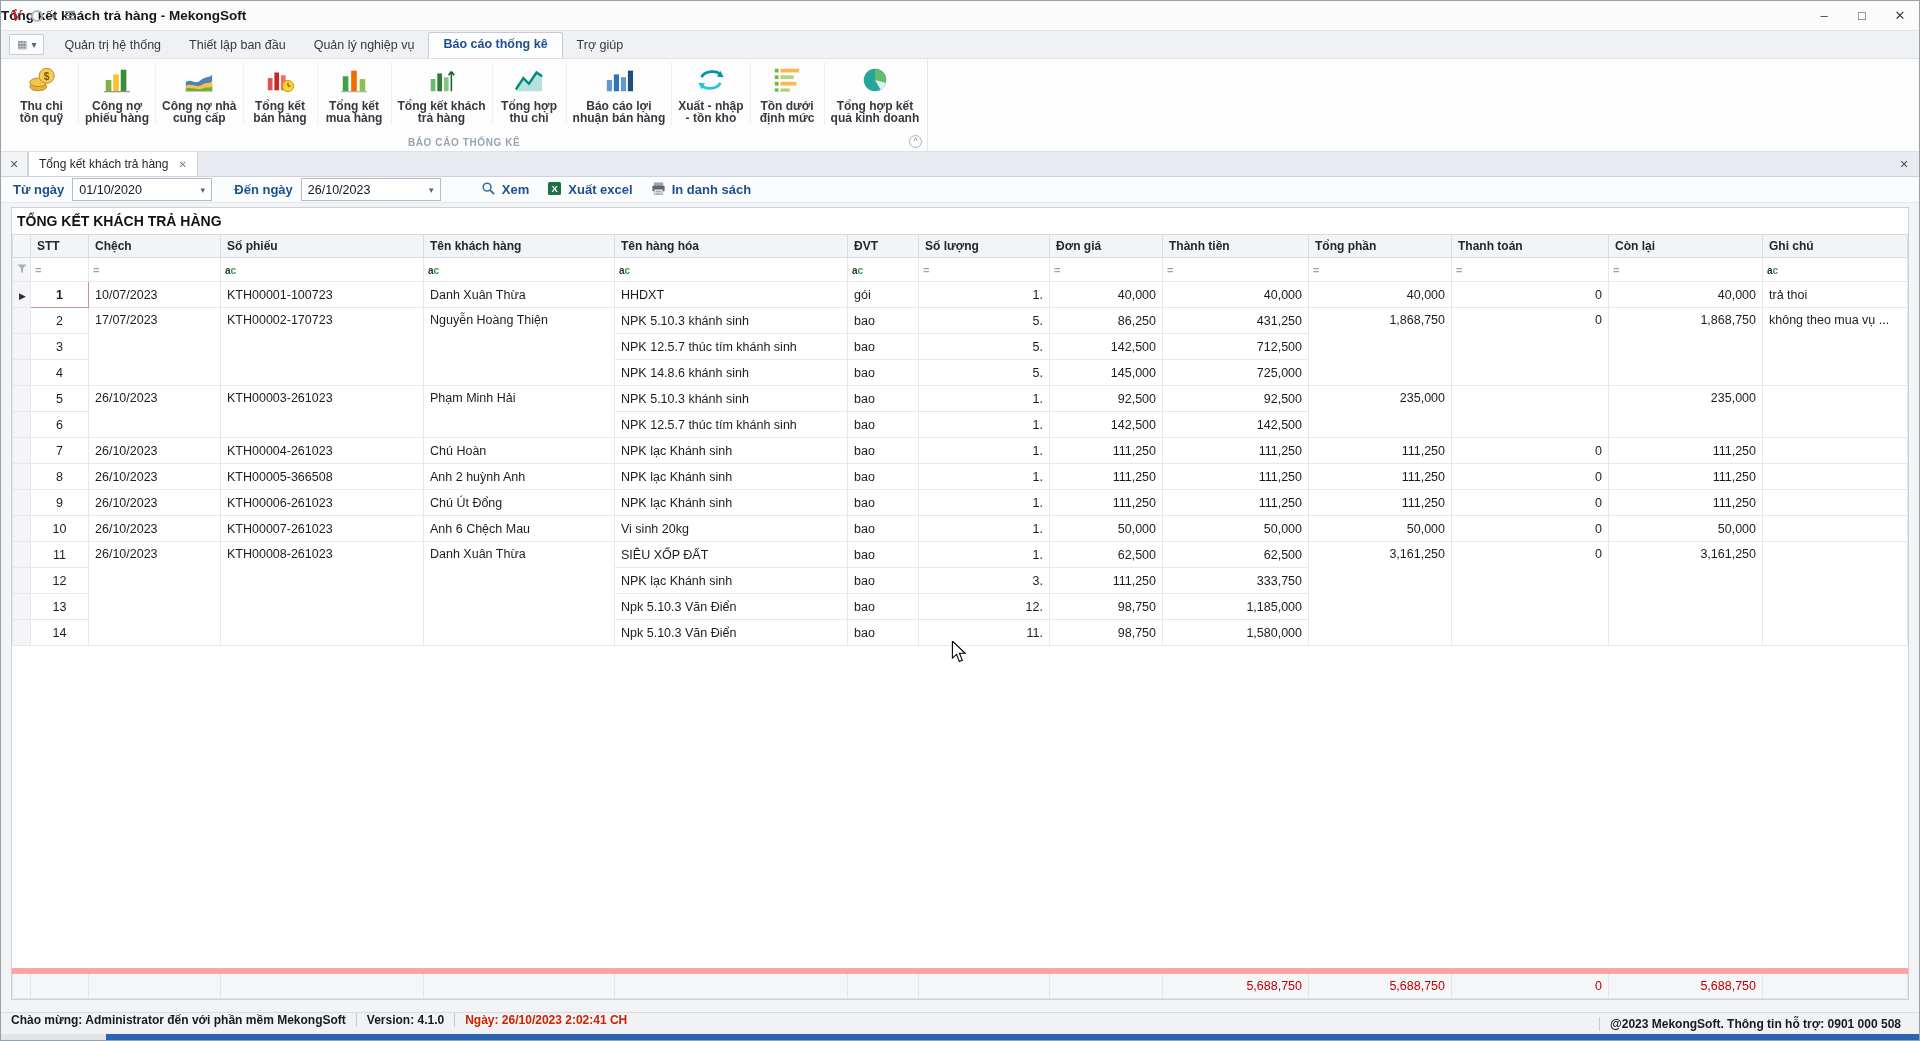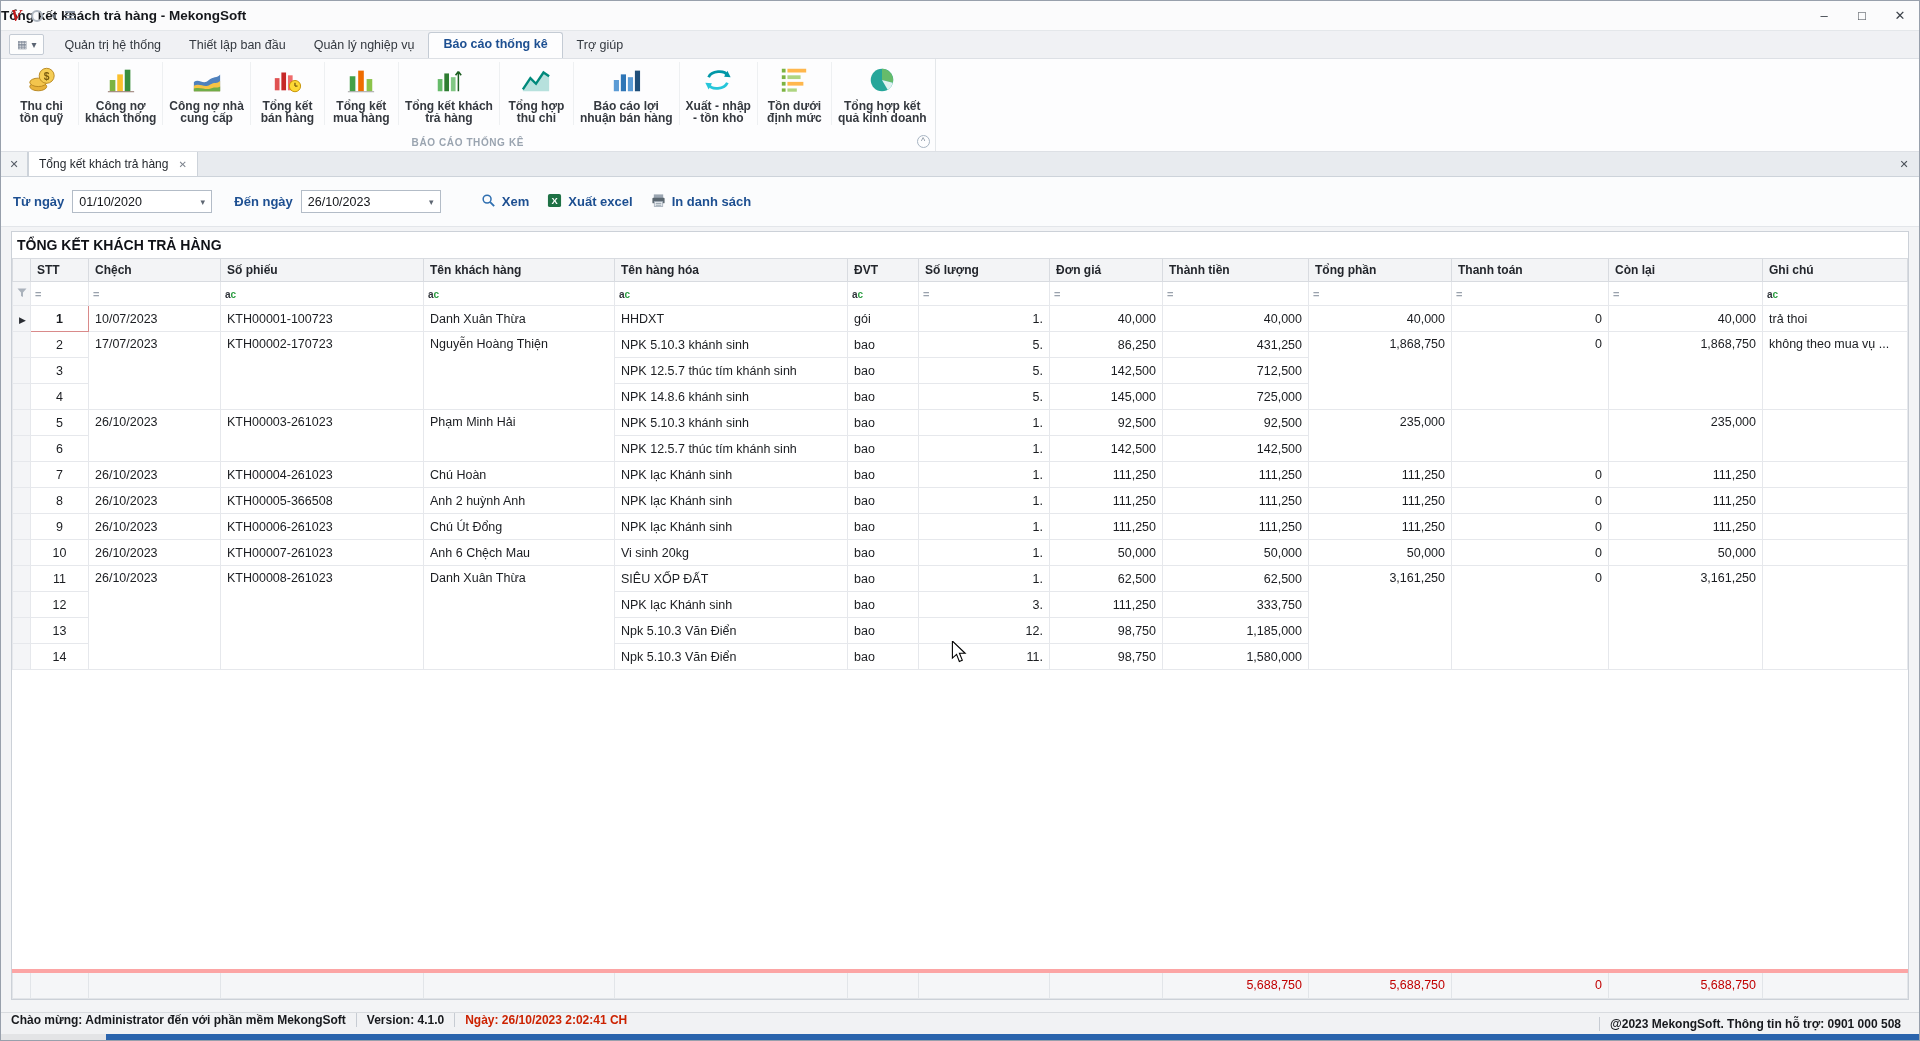--- a/index.html
+++ b/index.html
@@ -57,21 +57,21 @@
              display: flex; align-items: stretch; flex: none; }
   .dt-close { width: 27px; border-right: 1px solid #cdd3da; background: #f1f3f5;
               display: flex; align-items: center; justify-content: center; font-size: 11px; color: #555c66; }
   .dtab { background: #fff; border-right: 1px solid #cdd3da; border-left: 1px solid #cdd3da;
           display: flex; align-items: center; gap: 10px; padding: 0 10px; font-size: 12px; color: #1f2329; }
   .dtab .x { font-size: 10px; color: #7c838d; }
   .dt-right { margin-left: auto; width: 30px; display: flex; align-items: center;
               justify-content: center; font-size: 11px; color: #4a5058; }
 
   
-  .fbar { height: 50px; background: #fbfcfd; border-bottom: 1px solid #e3e6ea;
+  .fbar { height: 26px; background: #fbfcfd; border-bottom: 1px solid #e3e6ea;
           display: flex; align-items: center; padding: 0 12px; flex: none; }
   .flabel { font-size: 13px; font-weight: bold; color: #1d4f91; margin-right: 8px; }
   .combo { width: 140px; height: 23px; background: #fff; border: 1px solid #b3bcc7;
            display: flex; align-items: center; padding-left: 6px; font-size: 12.5px; color: #14161a;
            margin-right: 22px; }
   .combo .arr { margin-left: auto; width: 17px; text-align: center; color: #5e6max7; color:#5e6672; font-size: 9px; }
   .tool-btn { display: flex; align-items: center; gap: 6px; font-size: 13px; font-weight: bold;
               color: #1d4f91; margin-left: 18px; cursor: default; }
 
   
@@ -90,21 +90,21 @@
   .num { text-align: right; }
   .ctr { text-align: center; }
   .vtop { vertical-align: top; padding-top: 5px !important; }
   .stt-focus { color: #c42a2a; font-weight: bold; border: 1px solid #d98a8a !important; }
   .row-arrow { font-size: 9px; color: #2a2d33; }
   .fi .fa { color: #30343b; font-size: 10px; font-weight: bold; }
   .fi .fc { color: #2e9e44; font-size: 10px; font-weight: bold; }
   .feq { color: #9aa2ad; font-size: 11px; font-weight: bold; }
   .grid-fill { flex: 1; background: #fff; }
   table.totals { border-collapse: collapse; table-layout: fixed; width: 100%; flex: none;
-                 border-top: 4px solid #fca5a5; }
+                 border-top: 6px solid #fca5a5; }
   table.totals td { border: 1px solid #e2e5e9; background: #f5f6f8; height: 28px; padding: 2px 6px;
                     font-size: 12.5px; color: #c00000; white-space: nowrap; }
 
   
   .statusbar { height: 22px; background: #f1f2f4; border-top: 1px solid #d8dbdf; display: flex;
                padding: 0 8px; font-size: 12px; font-weight: bold; color: #17191d;
                flex: none; }
   .sb-item { padding: 0 10px; }
   .sb-sep { width: 1px; height: 14px; background: #c7ccd3; }
   .sb-date { color: #cc2200; }
@@ -167,21 +167,21 @@
 tồn quỹ</span>
         </div>
         <div class="rb-btn">
           <span><svg width="30" height="30" viewBox="0 0 32 32">
                 <rect x="4" y="16" width="6" height="12" fill="#7cb342"></rect>
                 <rect x="12" y="10" width="6" height="18" fill="#fbc02d"></rect>
                 <rect x="20" y="5" width="6" height="23" fill="#388e3c"></rect>
                 <line x1="2" y1="28.5" x2="30" y2="28.5" stroke="#8d6e63"></line>
               </svg></span>
           <span class="rb-label">Công nợ
-khách thống</span>
+phiếu hàng</span>
         </div>
         <div class="rb-btn">
           <span><svg width="30" height="30" viewBox="0 0 32 32">
                 <path d="M2,28 L2,18 C8,14 12,22 18,16 C22,12 27,14 30,10 L30,28 Z" fill="#4f81bd"></path>
                 <path d="M2,28 L2,22 C9,19 13,25 19,21 C24,18 27,20 30,17 L30,28 Z" fill="#f6c344"></path>
                 <path d="M2,28 L2,25 C10,23 14,27 20,25 C25,23 28,25 30,23 L30,28 Z" fill="#70ad47"></path>
               </svg></span>
           <span class="rb-label">Công nợ nhà
 cung cấp</span>
         </div>

